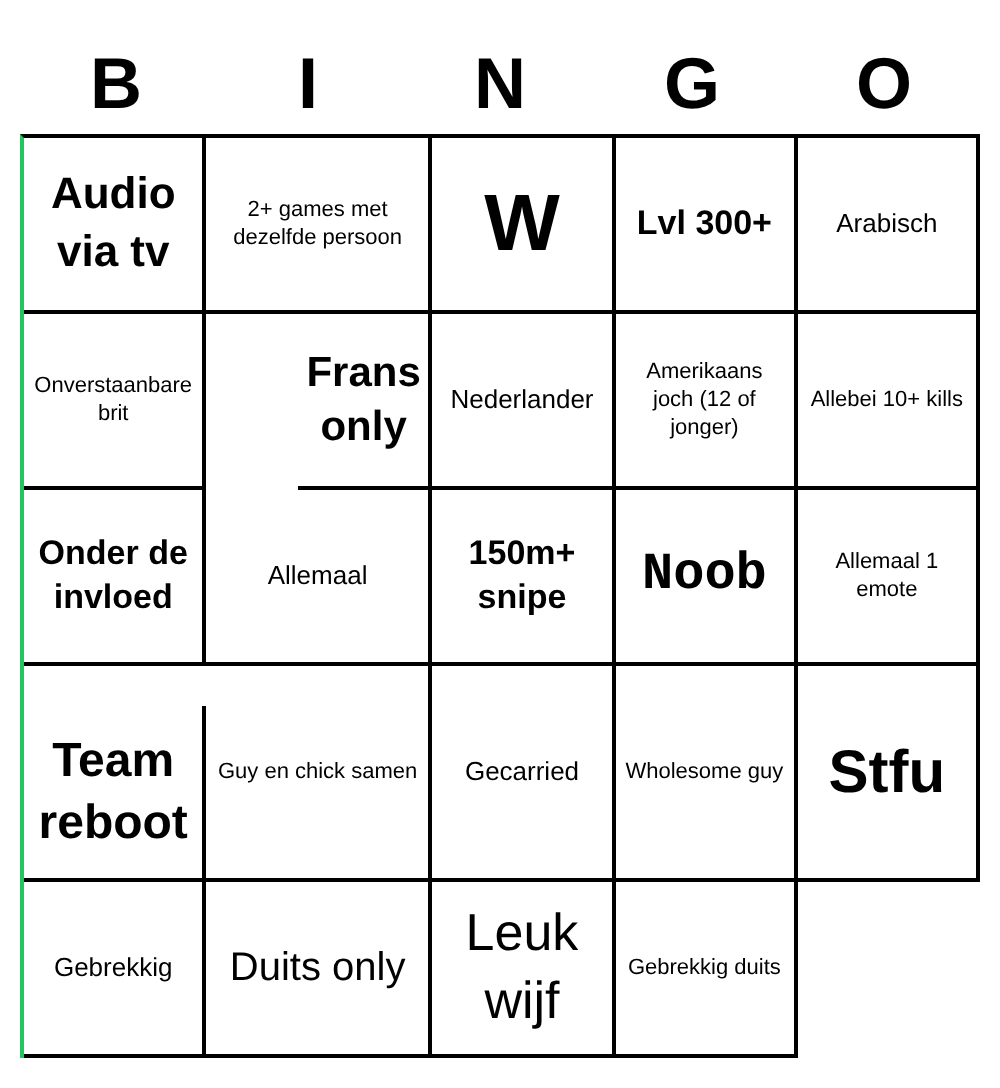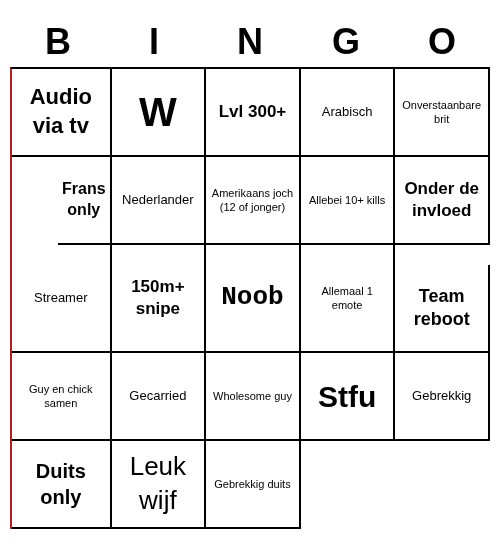--- a/index.html
+++ b/index.html
@@ -33,21 +33,21 @@
       font-size: 36px;
       font-weight: bold;
       width: 80px;
       text-align: center;
       color: #000;
     }
 
     .bingo-grid {
       display: grid;
       grid-template-columns: repeat(5, 1fr);
-      border-left: 2px solid #b91c1c;
+      border-left: 2px solid #22c55e;
       border-top: 2px solid #000;
       width: 100%;
     }
 
     .bingo-cell {
       border-right: 2px solid #000;
       border-bottom: 2px solid #000;
       min-height: 88px;
       display: flex;
       align-items: center;
@@ -80,40 +80,41 @@
   <div class="bingo-title">
     <span>B</span>
     <span>I</span>
     <span>N</span>
     <span>G</span>
     <span>O</span>
   </div>
   <div class="bingo-grid">
 
     <div class="bingo-cell large-text">Audio via tv</div>
+    <div class="bingo-cell small-text">2+ games met dezelfde persoon</div>
     <div class="bingo-cell" style="font-size:40px;font-weight:bold;">W</div>
     <div class="bingo-cell medium-text">Lvl 300+</div>
     <div class="bingo-cell">Arabisch</div>
 
     <div class="bingo-cell small-text">Onverstaanbare brit</div>
-    <div class="bingo-cell" style="font-size:16px;font-weight:bold;margin-left:46px;">Frans only</div>
+    <div class="bingo-cell" style="font-size:21px;font-weight:bold;margin-left:46px;">Frans only</div>
     <div class="bingo-cell">Nederlander</div>
     <div class="bingo-cell small-text">Amerikaans joch (12 of jonger)</div>
     <div class="bingo-cell small-text">Allebei 10+ kills</div>
 
     <div class="bingo-cell medium-text">Onder de invloed</div>
-    <div class="bingo-cell">Streamer</div>
+    <div class="bingo-cell">Allemaal</div>
     <div class="bingo-cell medium-text">150m+ snipe</div>
     <div class="bingo-cell" style="font-size:26px;font-weight:bold;font-family:Liberation Mono, monospace;">Noob</div>
     <div class="bingo-cell small-text">Allemaal 1 emote</div>
 
-    <div class="bingo-cell" style="font-size:18px;font-weight:bold;margin-top:20px;">Team reboot</div>
+    <div class="bingo-cell" style="font-size:24px;font-weight:bold;margin-top:20px;">Team reboot</div>
     <div class="bingo-cell small-text">Guy en chick samen</div>
     <div class="bingo-cell">Gecarried</div>
     <div class="bingo-cell small-text">Wholesome guy</div>
 
     <div class="bingo-cell" style="font-size:30px;font-weight:bold;">Stfu</div>
     <div class="bingo-cell">Gebrekkig</div>
-    <div class="bingo-cell" style="font-size:20px;font-weight:bold;">Duits only</div>
+    <div class="bingo-cell" style="font-size:20px;font-weight:normal;">Duits only</div>
     <div class="bingo-cell" style="font-size:26px;font-weight:normal;">Leuk wijf</div>
     <div class="bingo-cell small-text">Gebrekkig duits</div>
   </div>
 </div>
 
 </body></html>

